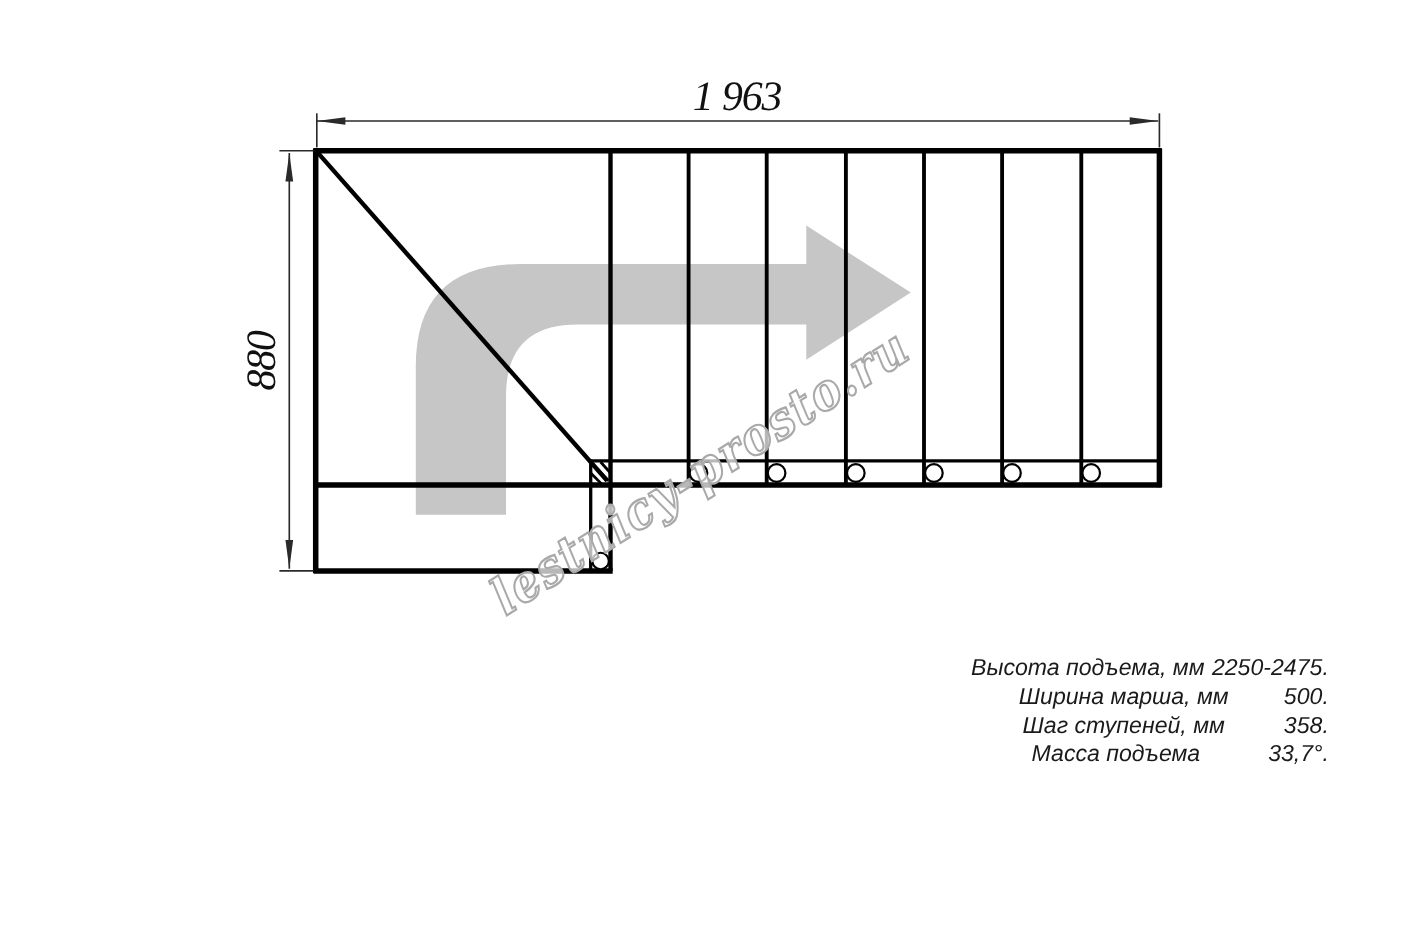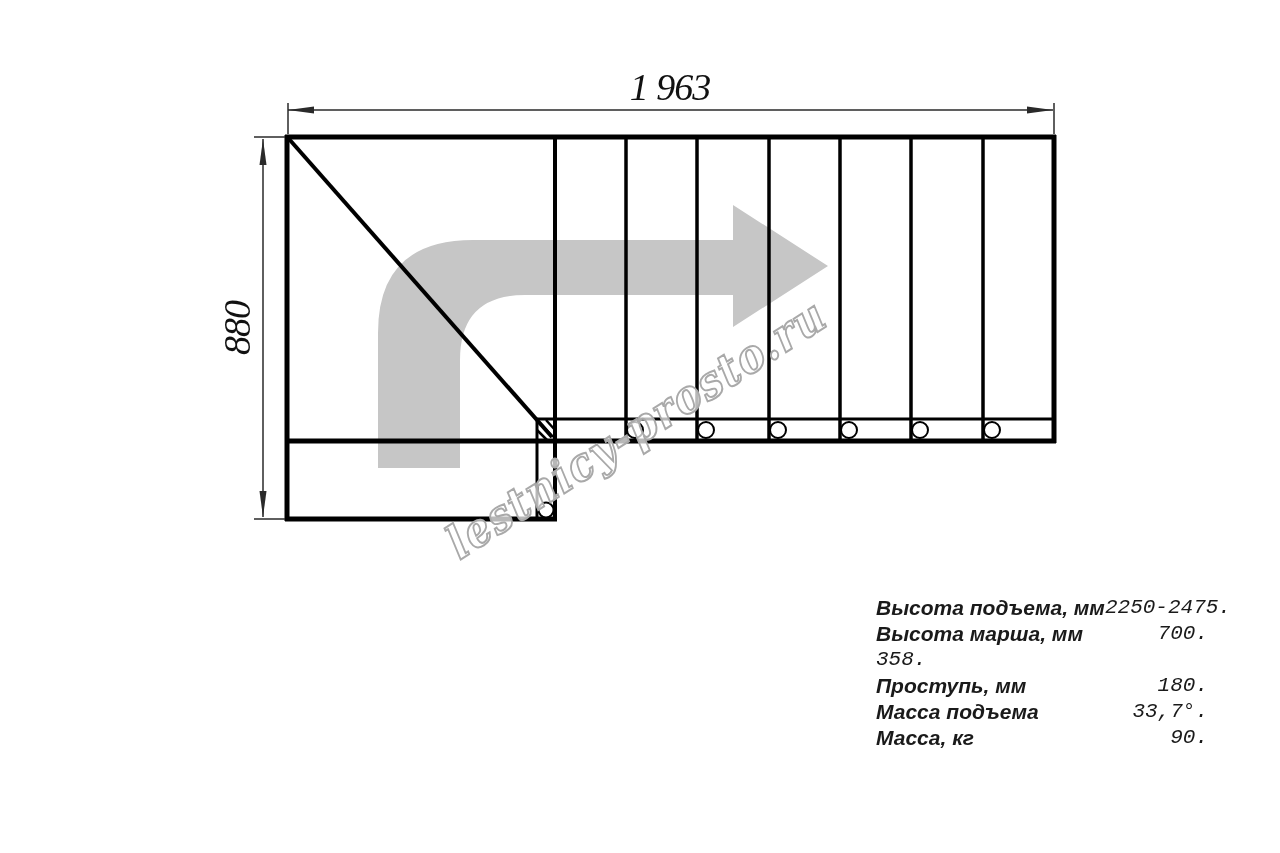--- a/index.html
+++ b/index.html
@@ -57,22 +57,22 @@
   
   .specs{
     position:absolute;
     left:876px;top:595px;width:332px;
     color:var(--table-text);
     font-size:21px;
     font-style:italic;
     line-height:26px;
   }
   .spec-row{display:flex;}
-  .spec-label{flex:1 1 auto;text-align:left;white-space:nowrap;font-weight:bold;}
-  .spec-value{flex:0 0 auto;text-align:right;white-space:nowrap;font-family:Liberation Mono, monospace;}
+  .spec-label{flex:1 1 auto;text-align:center;white-space:nowrap;}
+  .spec-value{flex:0 0 auto;text-align:right;white-space:nowrap;}
 </style>
 </head>
 <body>
 
 <div class="canvas">
 
   <svg class="plan" width="1280" height="853" viewBox="0 0 1280 853">
 
     <g>
       <path class="arrow-shape" d="M378,468 L378,333 Q378,240 473,240 L733,240 L733,205 L828,266 L733,327 L733,295 L525,295 Q460,295 460,360 L460,468 Z"></path>
@@ -135,32 +135,25 @@
 
     <text class="wm-text" transform="translate(645,442) rotate(-32.5)" text-anchor="middle" textLength="440" lengthAdjust="spacingAndGlyphs">lestnicy-prosto.ru</text>
   </svg>
 
   <div class="specs">
     <div class="spec-row">
       <span class="spec-label">Высота подъема, мм</span>
       <span class="spec-value">2250-2475.</span>
     </div>
     <div class="spec-row">
-      <span class="spec-label">Высота марша, мм</span>
-      <span class="spec-value">700.</span>
+      <span class="spec-label">Ширина марша, мм</span>
+      <span class="spec-value">500.</span>
     </div>
     <div class="spec-row">
+      <span class="spec-label">Шаг ступеней, мм</span>
       <span class="spec-value">358.</span>
-    </div>
-    <div class="spec-row">
-      <span class="spec-label">Проступь, мм</span>
-      <span class="spec-value">180.</span>
     </div>
     <div class="spec-row">
       <span class="spec-label">Масса подъема</span>
       <span class="spec-value">33,7°.</span>
     </div>
-    <div class="spec-row">
-      <span class="spec-label">Масса, кг</span>
-      <span class="spec-value">90.</span>
-    </div>
   </div>
 </div>
 
 </body></html>

